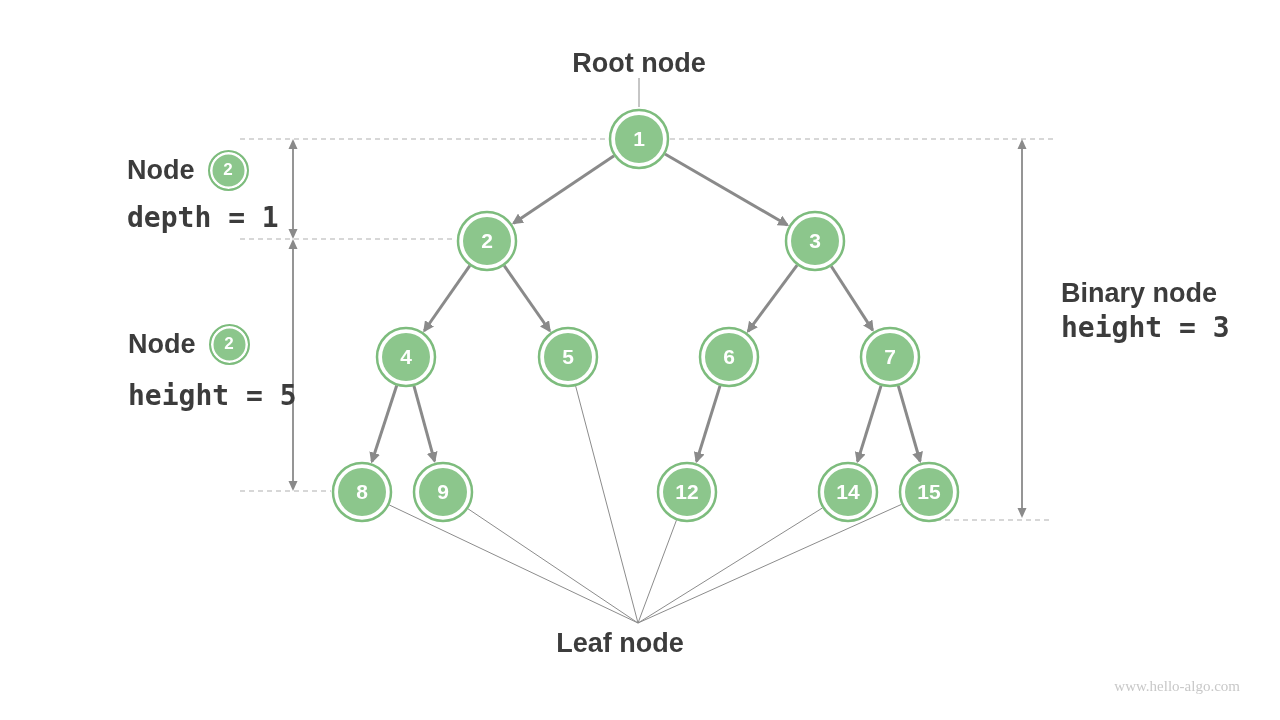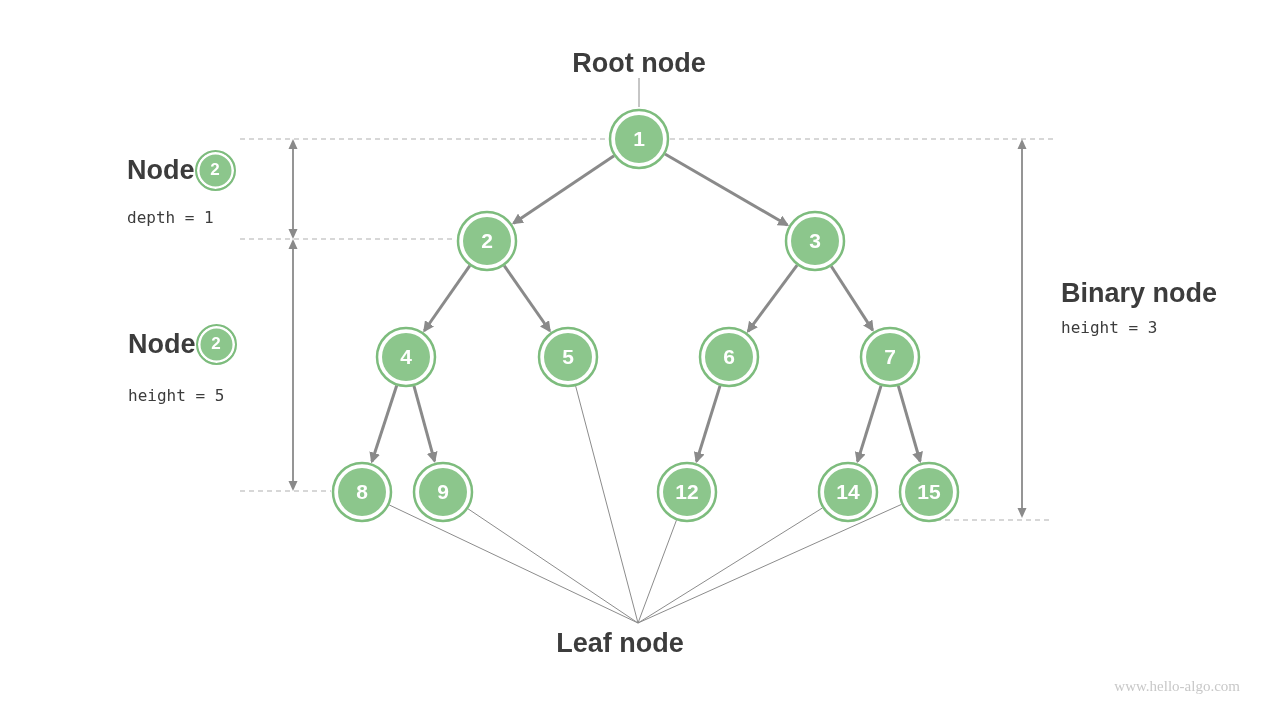--- a/index.html
+++ b/index.html
@@ -4,22 +4,22 @@
 <style>
   html,body{margin:0;padding:0;background:#fff;}
   body{width:1280px;height:720px;overflow:hidden;}
   .stage{position:relative;width:1280px;height:720px;background:#fff;
          font-family:"Liberation Sans",sans-serif;}
   svg.diagram{position:absolute;left:0;top:0;}
   .lbl{position:absolute;color:var(--label-text,#3c3c3c);white-space:nowrap;}
   .bold{font-weight:700;font-size:27px;line-height:26px;}
   .center{transform:translateX(-50%);}
   .mono{font-family:"DejaVu Sans Mono","Liberation Mono",monospace;
-        font-size:16px;line-height:24px;font-weight:400;}
-  .ann{position:absolute;display:flex;align-items:center;height:42px;}
+        font-size:28px;line-height:24px;font-weight:700;}
+  .ann{position:absolute;display:flex;align-items:center;gap:13px;height:42px;}
   .badge{box-sizing:border-box;width:41px;height:41px;border-radius:50%;
          background:var(--node-fill,#8cc68c);
          border:2.5px solid var(--node-stroke,#7dbc7d);
          box-shadow:inset 0 0 0 2.5px #ffffff;
          color:#fff;font-weight:700;font-size:17px;
          display:flex;align-items:center;justify-content:center;}
   .wm{position:absolute;right:40px;top:678px;
       font-family:Liberation Serif, serif;
       font-size:15px;color:var(--watermark,#c8c8c8);}
 </style>

